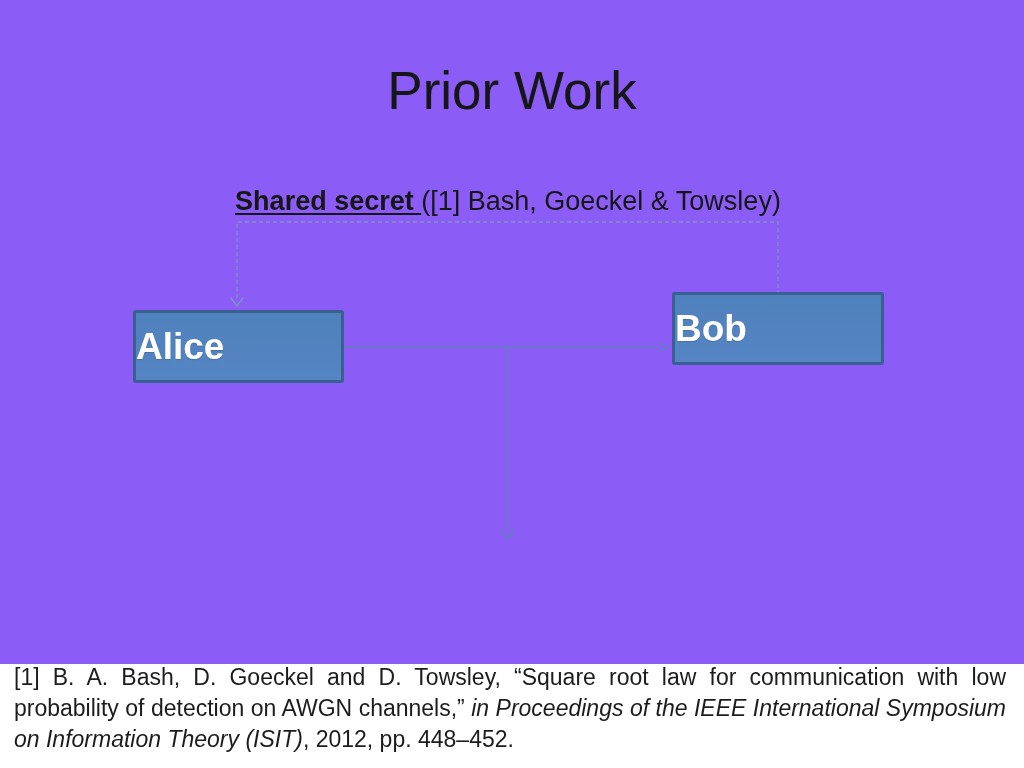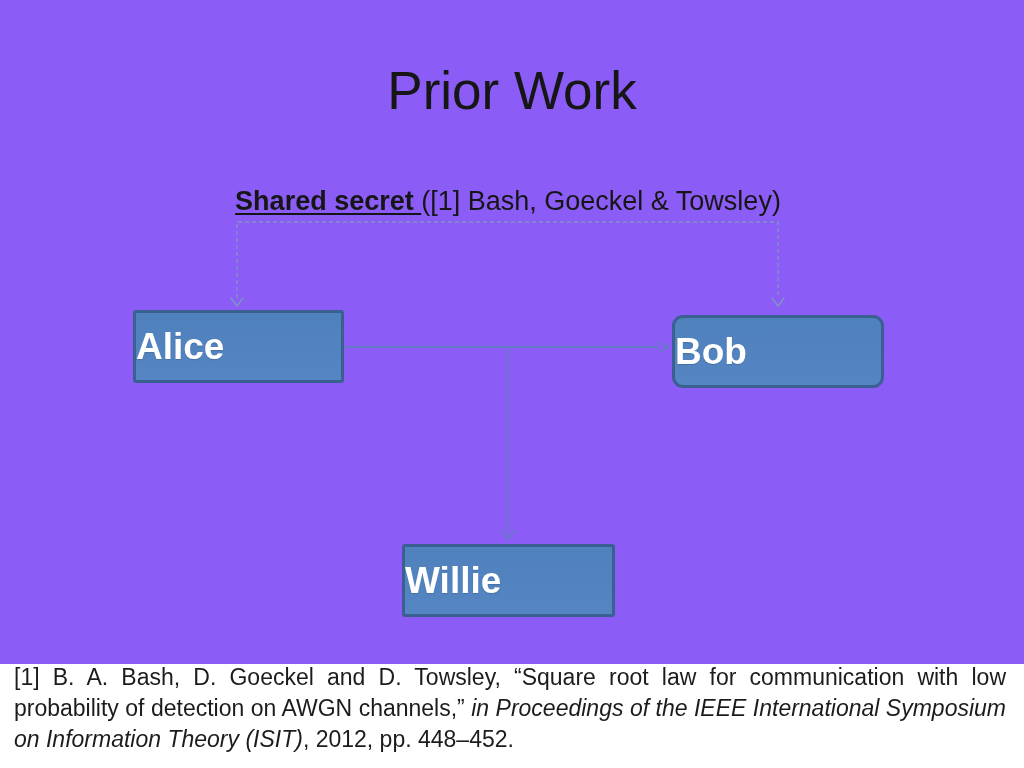--- a/index.html
+++ b/index.html
@@ -82,21 +82,21 @@
     justify-content:flex-start;
     background:linear-gradient(to bottom, var(--node-fill), var(--node-fill-2));
     border:3px solid var(--node-border);
     border-radius:3px;
     color:var(--node-text);
     font-size:37px;
     font-weight:700;
     text-shadow:0 1px 1px rgba(0,0,0,0.15);
   }
   .node-alice{left:133px;top:310px;width:211px;height:73px;}
-  .node-bob{left:672px;top:315px;width:212px;height:73px;border-radius:11px;}
+  .node-bob{left:672px;top:292px;width:212px;height:73px;}
   .node-willie{left:402px;top:544px;width:213px;height:73px;}
   .citation{
     position:absolute;
     left:14px;top:662px;width:992px;
     font-size:23px;
     line-height:31px;
     text-align:justify;
     color:#1c1c1c;
   }
   .citation em{font-style:italic;}
@@ -122,19 +122,16 @@
     <line class="solid-stroke" x1="508" y1="347" x2="508" y2="530"></line>
     <path class="solid-head" d="M502,530 L508,539 L514,530"></path>
   </svg>
 
   <div class="node node-alice">
     <span>Alice</span>
   </div>
   <div class="node node-bob">
     <span>Bob</span>
   </div>
-  <div class="node node-willie">
-    <span>Willie</span>
-  </div>
 
   <p class="citation"><span>[1] B. A. Bash, D. Goeckel and D. Towsley, “Square root law for communication with low probability of detection on AWGN channels,” </span><em>in Proceedings of the IEEE International Symposium on Information Theory (ISIT)</em><span>, 2012, pp. 448–452.</span></p>
 
 </div>
 
 </body></html>

